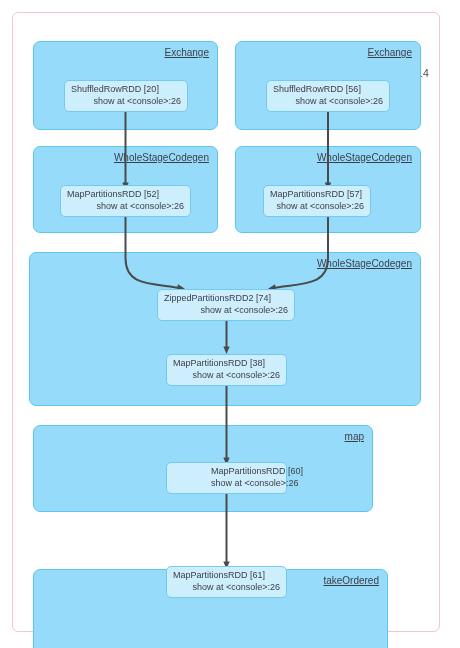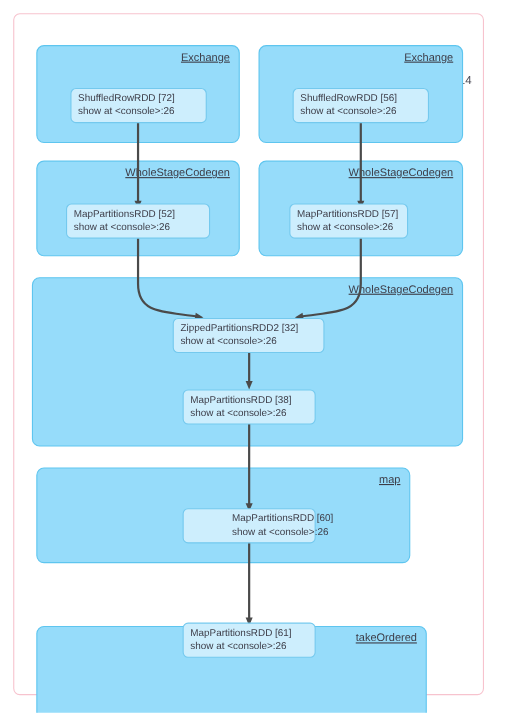--- a/index.html
+++ b/index.html
@@ -63,21 +63,21 @@
     box-sizing: border-box;
     background: #cdeefd;
     border: 1px solid #74c9ee;
     border-radius: 5px;
     padding: 3px 6px 3px 6px;
     font-size: 9px;
     line-height: 11.5px;
     color: #3d3d48;
     white-space: nowrap;
   }
-  .node .l2 { display: block; }
+  .node .l2 { display: block; text-align: right; }
 
   
   #edges {
     position: absolute;
     left: 0;
     top: 0;
     width: 460px;
     height: 648px;
     pointer-events: none;
   }
@@ -135,41 +135,41 @@
 
     <path d="M226.5,320 L226.5,350" marker-end="url(#ah)"></path>
 
     <path d="M226.5,384 L226.5,461" marker-end="url(#ah)"></path>
 
     <path d="M226.5,493 L226.5,565" marker-end="url(#ah)"></path>
   </g>
 </svg>
 
 <div class="node" style="left:64px; top:80px; width:124px; height:32px;">
-  <span>ShuffledRowRDD [72]</span>
+  <span>ShuffledRowRDD [20]</span>
   <span class="l2">show at &lt;console&gt;:26</span>
 </div>
 
 <div class="node" style="left:266px; top:80px; width:124px; height:32px;">
   <span>ShuffledRowRDD [56]</span>
   <span class="l2">show at &lt;console&gt;:26</span>
 </div>
 
 <div class="node" style="left:60px; top:185px; width:131px; height:32px;">
   <span>MapPartitionsRDD [52]</span>
   <span class="l2">show at &lt;console&gt;:26</span>
 </div>
 
 <div class="node" style="left:263px; top:185px; width:108px; height:32px;">
   <span>MapPartitionsRDD [57]</span>
   <span class="l2">show at &lt;console&gt;:26</span>
 </div>
 
 <div class="node" style="left:157px; top:289px; width:138px; height:32px;">
-  <span>ZippedPartitionsRDD2 [32]</span>
+  <span>ZippedPartitionsRDD2 [74]</span>
   <span class="l2">show at &lt;console&gt;:26</span>
 </div>
 
 <div class="node" style="left:166px; top:354px; width:121px; height:32px;">
   <span>MapPartitionsRDD [38]</span>
   <span class="l2">show at &lt;console&gt;:26</span>
 </div>
 
 <div class="node" style="left:166px; top:462px; width:121px; height:32px;padding-left:44px;">
   <span>MapPartitionsRDD [60]</span>

